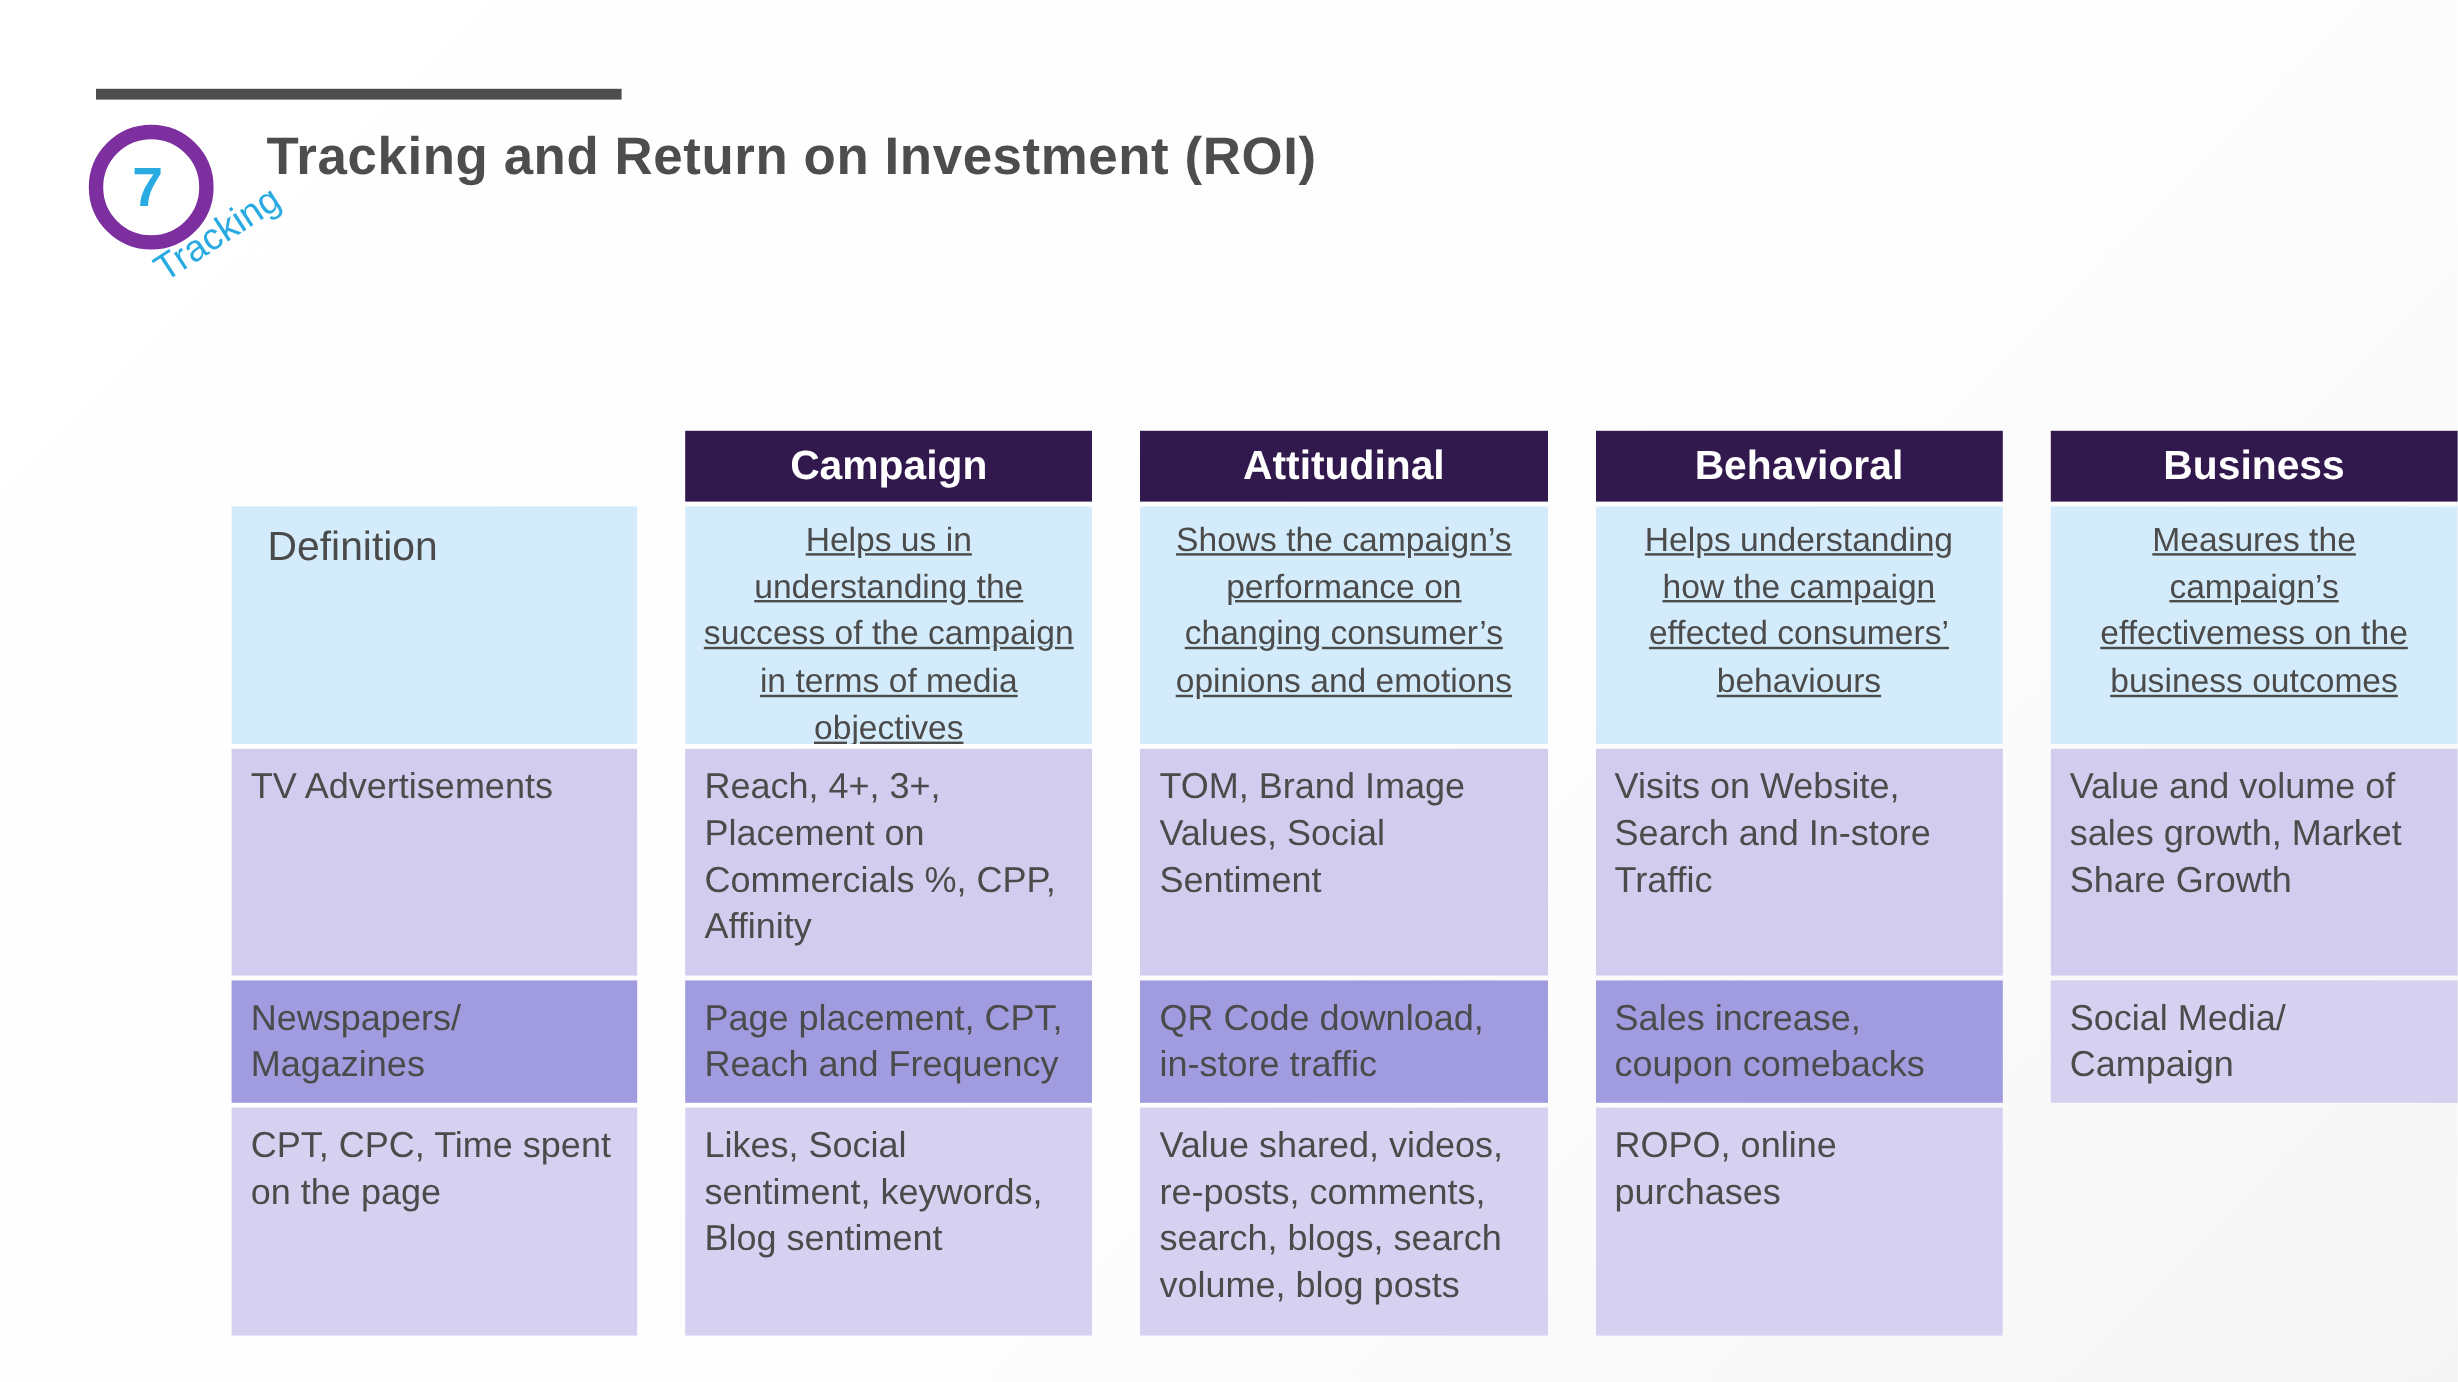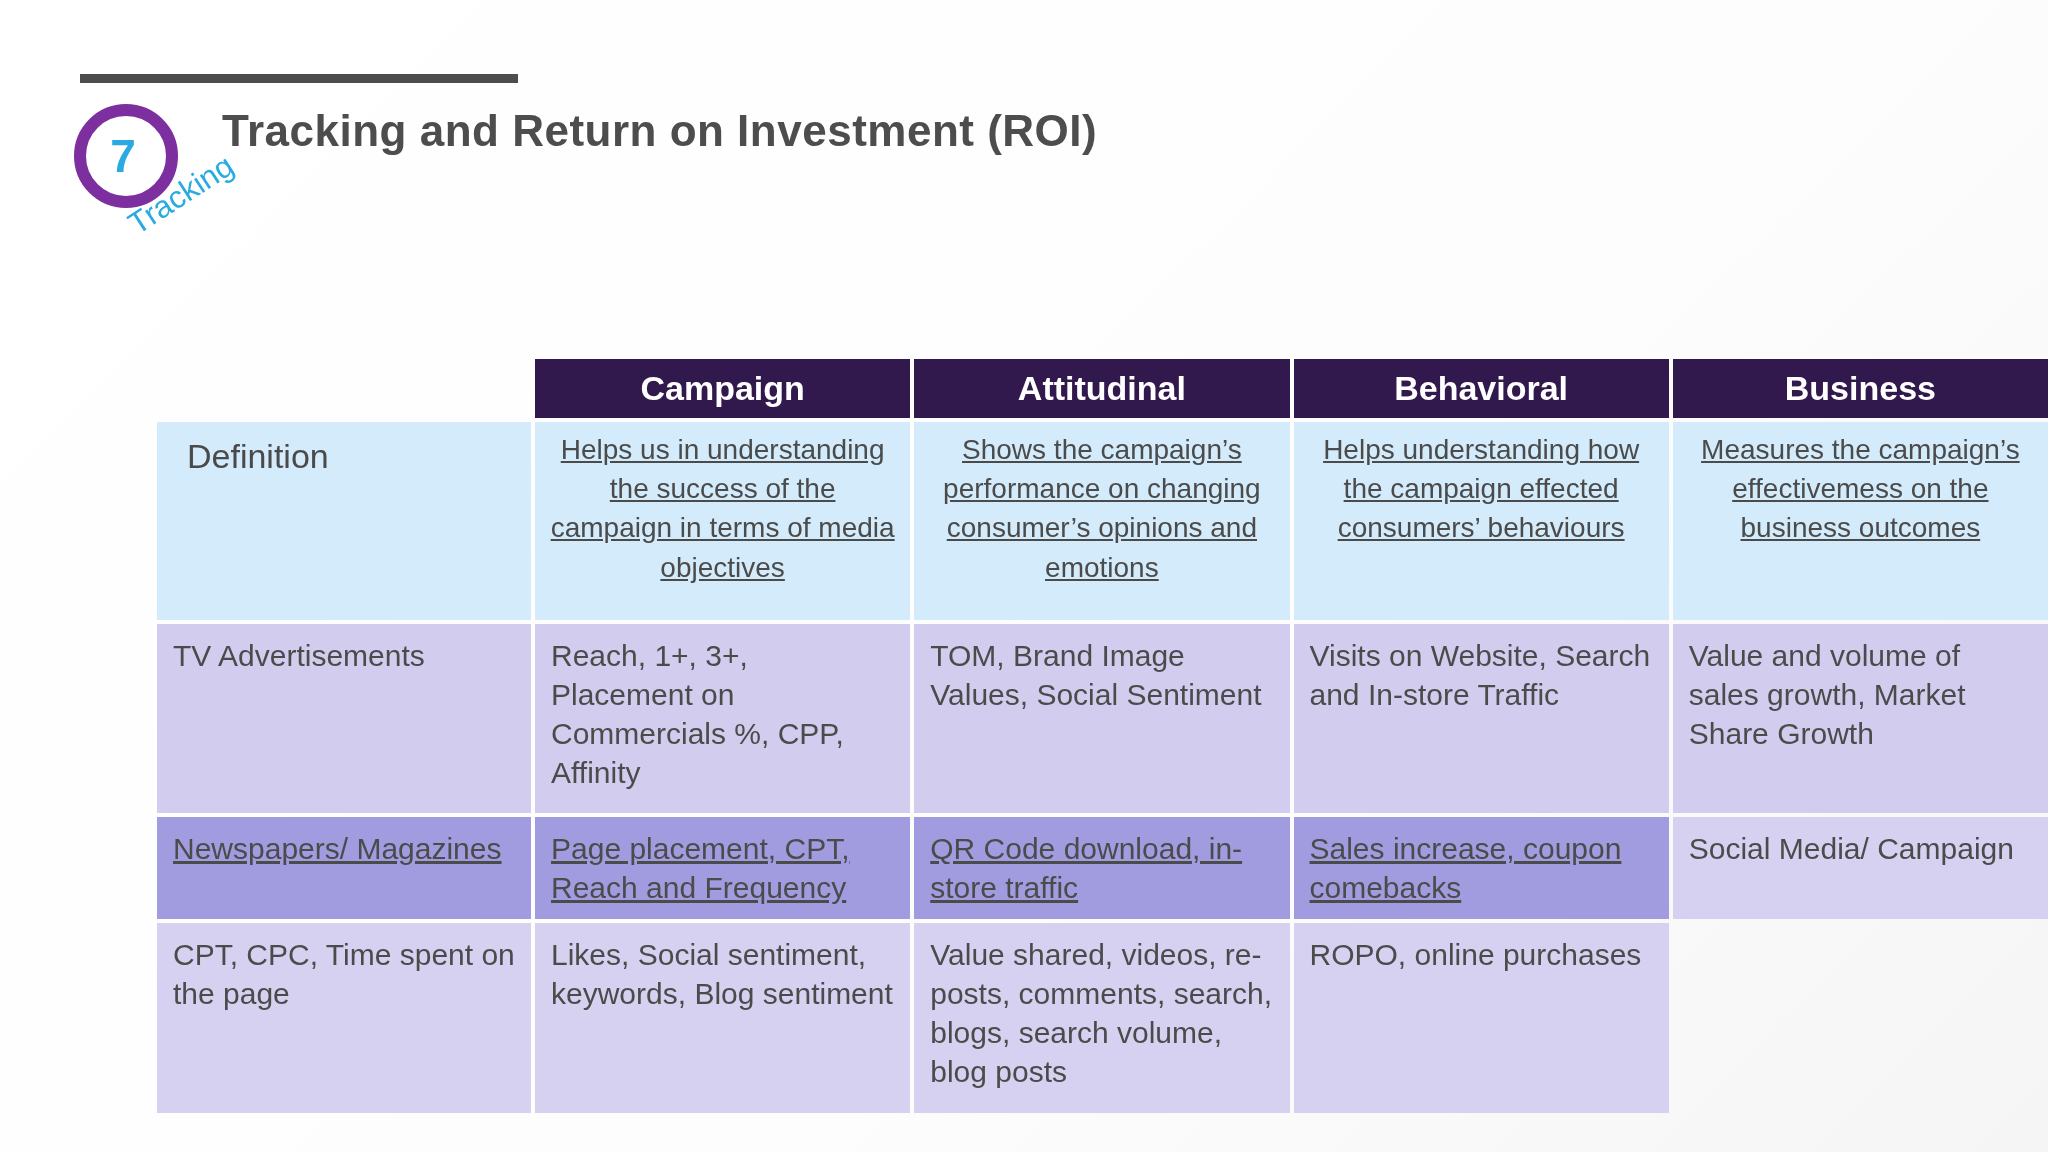--- a/index.html
+++ b/index.html
@@ -58,33 +58,34 @@
     grid-template-columns:374px 1fr 1fr 1fr 1fr;
     grid-template-rows:59px 198px 189px 102px 1fr;
     gap:4px;
   }
   .cell {
     font-size:30px;
     line-height:1.3;
     color:#4b4b4b;
     padding:12px 16px 10px 16px;
     overflow:hidden;
+    margin-left:36px;
   }
   .corner-empty { background:transparent; }
   .header-cell {
     background:#31184d;
     color:#ffffff;
     font-weight:bold;
     font-size:34px;
     display:flex; align-items:center; justify-content:center;
     padding:0;
   }
   .row-def   { background:#d3ebfa;padding-left:30px; }
   .row-tv    { background:#d2cdee; }
-  .row-news  { background:#a19cdf;text-decoration:underline; }
+  .row-news  { background:#a19cdf; }
   .row-social{ background:#d6d1f0; }
 
   .def-label { font-size:34px; color:#4a4a4a; }
   .def-body  {
     text-align:center;
     font-size:28px;
     line-height:1.4;
     padding:8px 14px;
     text-decoration:underline;
   }
@@ -112,21 +113,21 @@
     <div class="cell header-cell">Behavioral</div>
     <div class="cell header-cell">Business</div>
 
     <div class="cell row-def def-label">Definition</div>
     <div class="cell row-def def-body">Helps us in understanding the success of the campaign in terms of media objectives</div>
     <div class="cell row-def def-body">Shows the campaign’s performance on changing consumer’s opinions and emotions</div>
     <div class="cell row-def def-body">Helps understanding how the campaign effected consumers’ behaviours</div>
     <div class="cell row-def def-body">Measures the campaign’s effectivemess on the business outcomes</div>
 
     <div class="cell row-tv">TV Advertisements</div>
-    <div class="cell row-tv">Reach, 1+, 3+, Placement on Commercials %, CPP, Affinity</div>
+    <div class="cell row-tv">Reach, 4+, 3+, Placement on Commercials %, CPP, Affinity</div>
     <div class="cell row-tv">TOM, Brand Image Values, Social Sentiment</div>
     <div class="cell row-tv">Visits on Website, Search and In-store Traffic</div>
     <div class="cell row-tv">Value and volume of sales growth, Market Share Growth</div>
 
     <div class="cell row-news">Newspapers/ Magazines</div>
     <div class="cell row-news">Page placement, CPT, Reach and Frequency</div>
     <div class="cell row-news">QR Code download, in-store traffic</div>
     <div class="cell row-news">Sales increase, coupon comebacks</div>
 
     <div class="cell row-social">Social Media/ Campaign</div>

